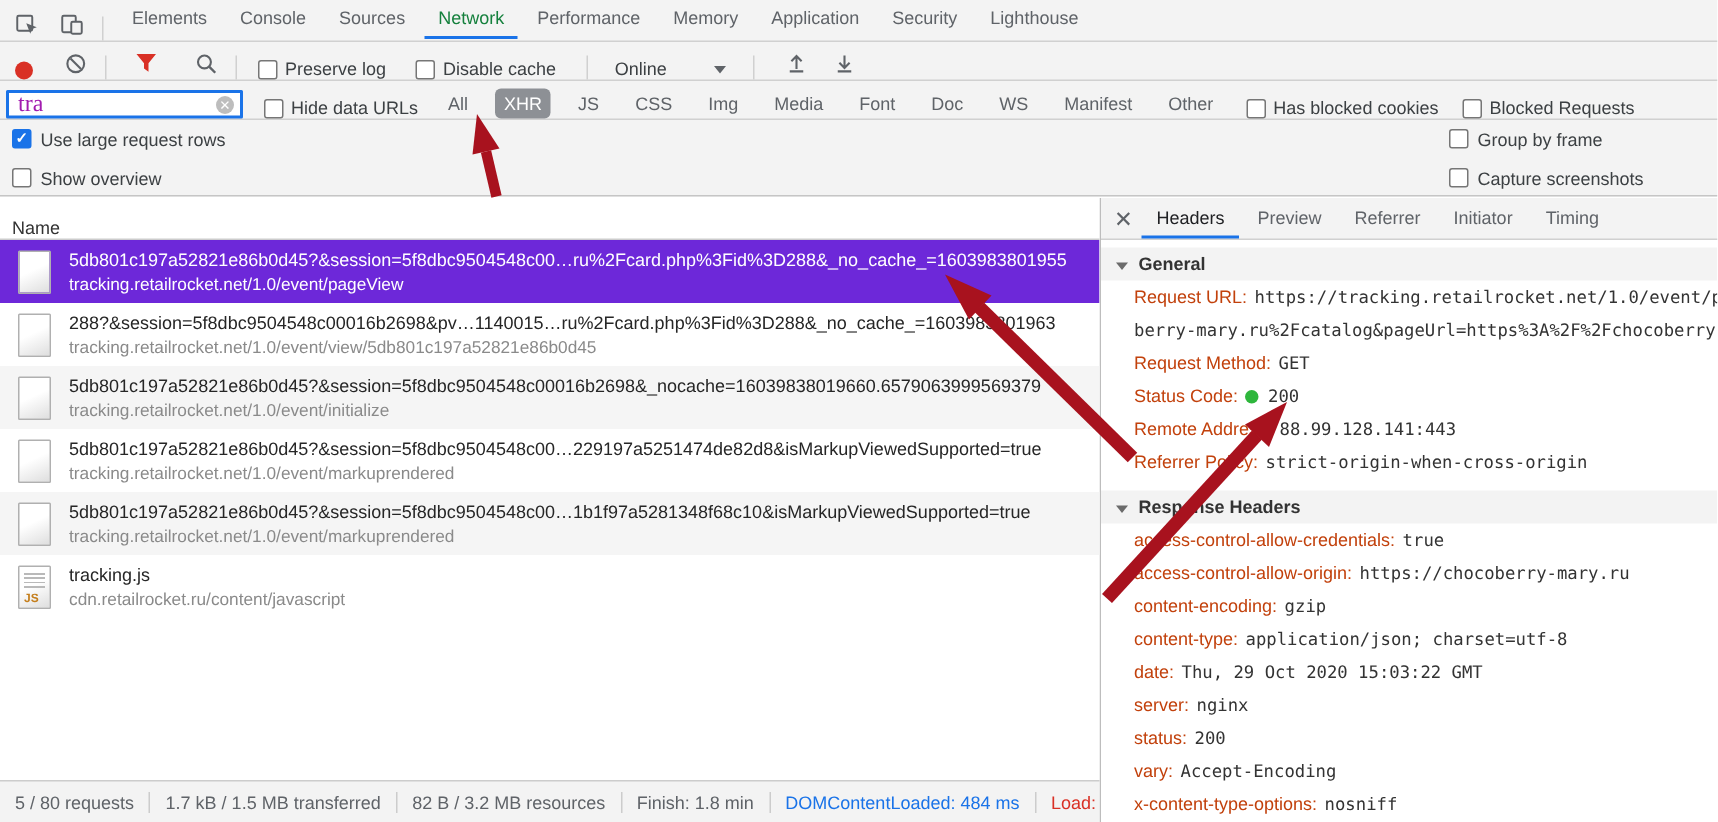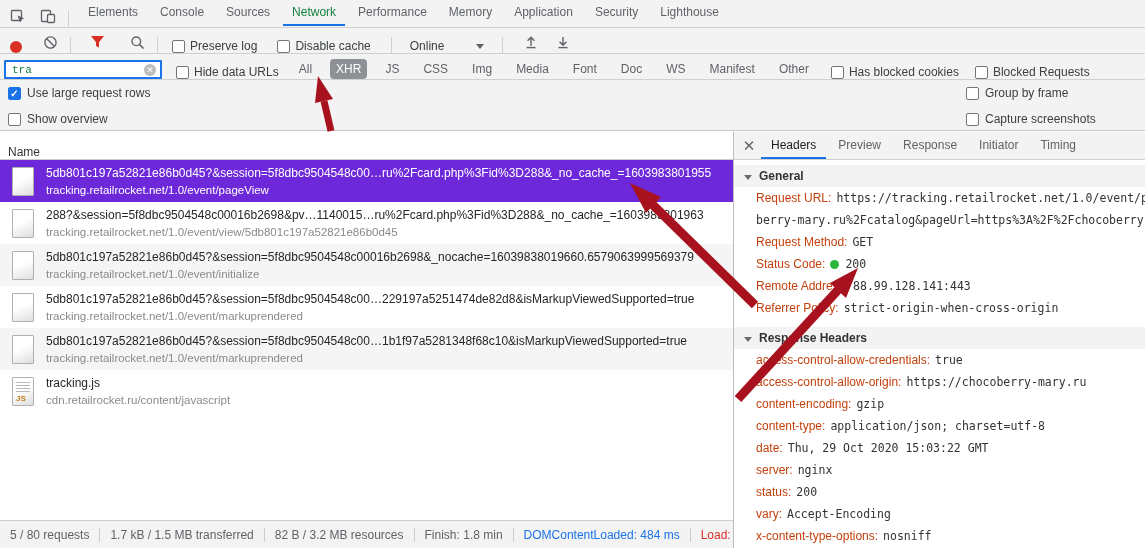--- a/index.html
+++ b/index.html
@@ -21,28 +21,28 @@
   .cb{width:13px;height:13px;border:1px solid #767676;border-radius:2px;background:#fff;box-sizing:border-box;
       display:inline-flex;align-items:center;justify-content:center;flex:0 0 auto}
   .cb.checked{background:#1a73e8;border-color:#1a73e8}
   .cb.checked::after{content:"\2713";color:#fff;font-size:10px;font-weight:bold;line-height:1}
   .cb-label{color:#3c4043;white-space:nowrap}
   .caret{width:0;height:0;border-left:4px solid transparent;border-right:4px solid transparent;border-top:5px solid #5f6368;display:inline-block}
   
   #filterbar{height:26px}
   #filter-input{width:158px;height:19px;margin-left:4px;border:2px solid #1a73e8;border-radius:1px;box-sizing:border-box;
       background:#fff;display:flex;align-items:center;padding:0 4px}
-  #filter-input input{border:none;outline:none;flex:1;font-size:11px;font-family:Liberation Mono, monospace;color:#15803d;background:transparent;min-width:0}
+  #filter-input input{border:none;outline:none;flex:1;font-size:16px;font-family:Liberation Serif, serif;color:#a21caf;background:transparent;min-width:0}
   .input-clear{width:12px;height:12px;border-radius:50%;background:#bdbdbd;color:#fff;font-size:9px;line-height:12px;text-align:center;flex:0 0 auto}
   #ftypes{display:flex;align-items:center;gap:12px;margin-left:14px}
   .ftype{color:#5f6368;padding:3px 6px;border-radius:4px;white-space:nowrap}
   .ftype.selected{background:#8d9095;color:#fff}
   
   #options{height:51px;background:#f3f3f3;border-bottom:1px solid #c5c5c5;position:relative;box-sizing:border-box}
-  .opt{position:absolute;display:flex;align-items:flex-end;gap:6px}
+  .opt{position:absolute;display:flex;align-items:flex-start;gap:6px}
   
   #main{position:absolute;top:132px;left:0;right:0;bottom:0;display:flex}
   #left{width:734px;flex:0 0 734px;border-right:1px solid #bdbdbd;display:flex;flex-direction:column;background:#fff;box-sizing:border-box;min-width:0}
   #grid-header{height:28px;border-bottom:1px solid #ccc;display:flex;align-items:flex-end;padding-left:8px;color:#333;background:#fff;box-sizing:border-box}
   #rows{flex:1;overflow:hidden;background:#fff}
   .req-row{height:42px;display:flex;align-items:center;padding-left:12px;box-sizing:border-box;overflow:hidden}
   .req-row.stripe{background:#f5f5f5}
   .req-row.selected{background:#6d28d9}
   .file-icon{width:20px;height:27px;border:1px solid #b0b0b0;border-radius:1px;margin-right:12px;flex:0 0 auto;
       background:linear-gradient(155deg,#ffffff 45%,#dedede);position:relative}
@@ -267,21 +267,21 @@
           <span class="sb-item red">Load: 959</span>
         </span>
     </div>
   </div>
   <div id="right">
     <div id="detail-tabs">
       <span id="close-x">✕</span>
       <div id="dtabs" style="display:flex;height:100%;align-items:center">
           <div class="dtab active">Headers</div>
           <div class="dtab">Preview</div>
-          <div class="dtab">Response</div>
+          <div class="dtab">Referrer</div>
           <div class="dtab">Initiator</div>
           <div class="dtab">Timing</div>
         </div>
     </div>
     <div id="detail-content">
       <div class="section-head">
         <span class="tri"></span><span>General</span>
       </div>
       <div id="general-entries">
           <div class="kv"><span class="kv-name">Request URL:</span><span class="kv-value">https://tracking.retailrocket.net/1.0/event/pag</span></div>

